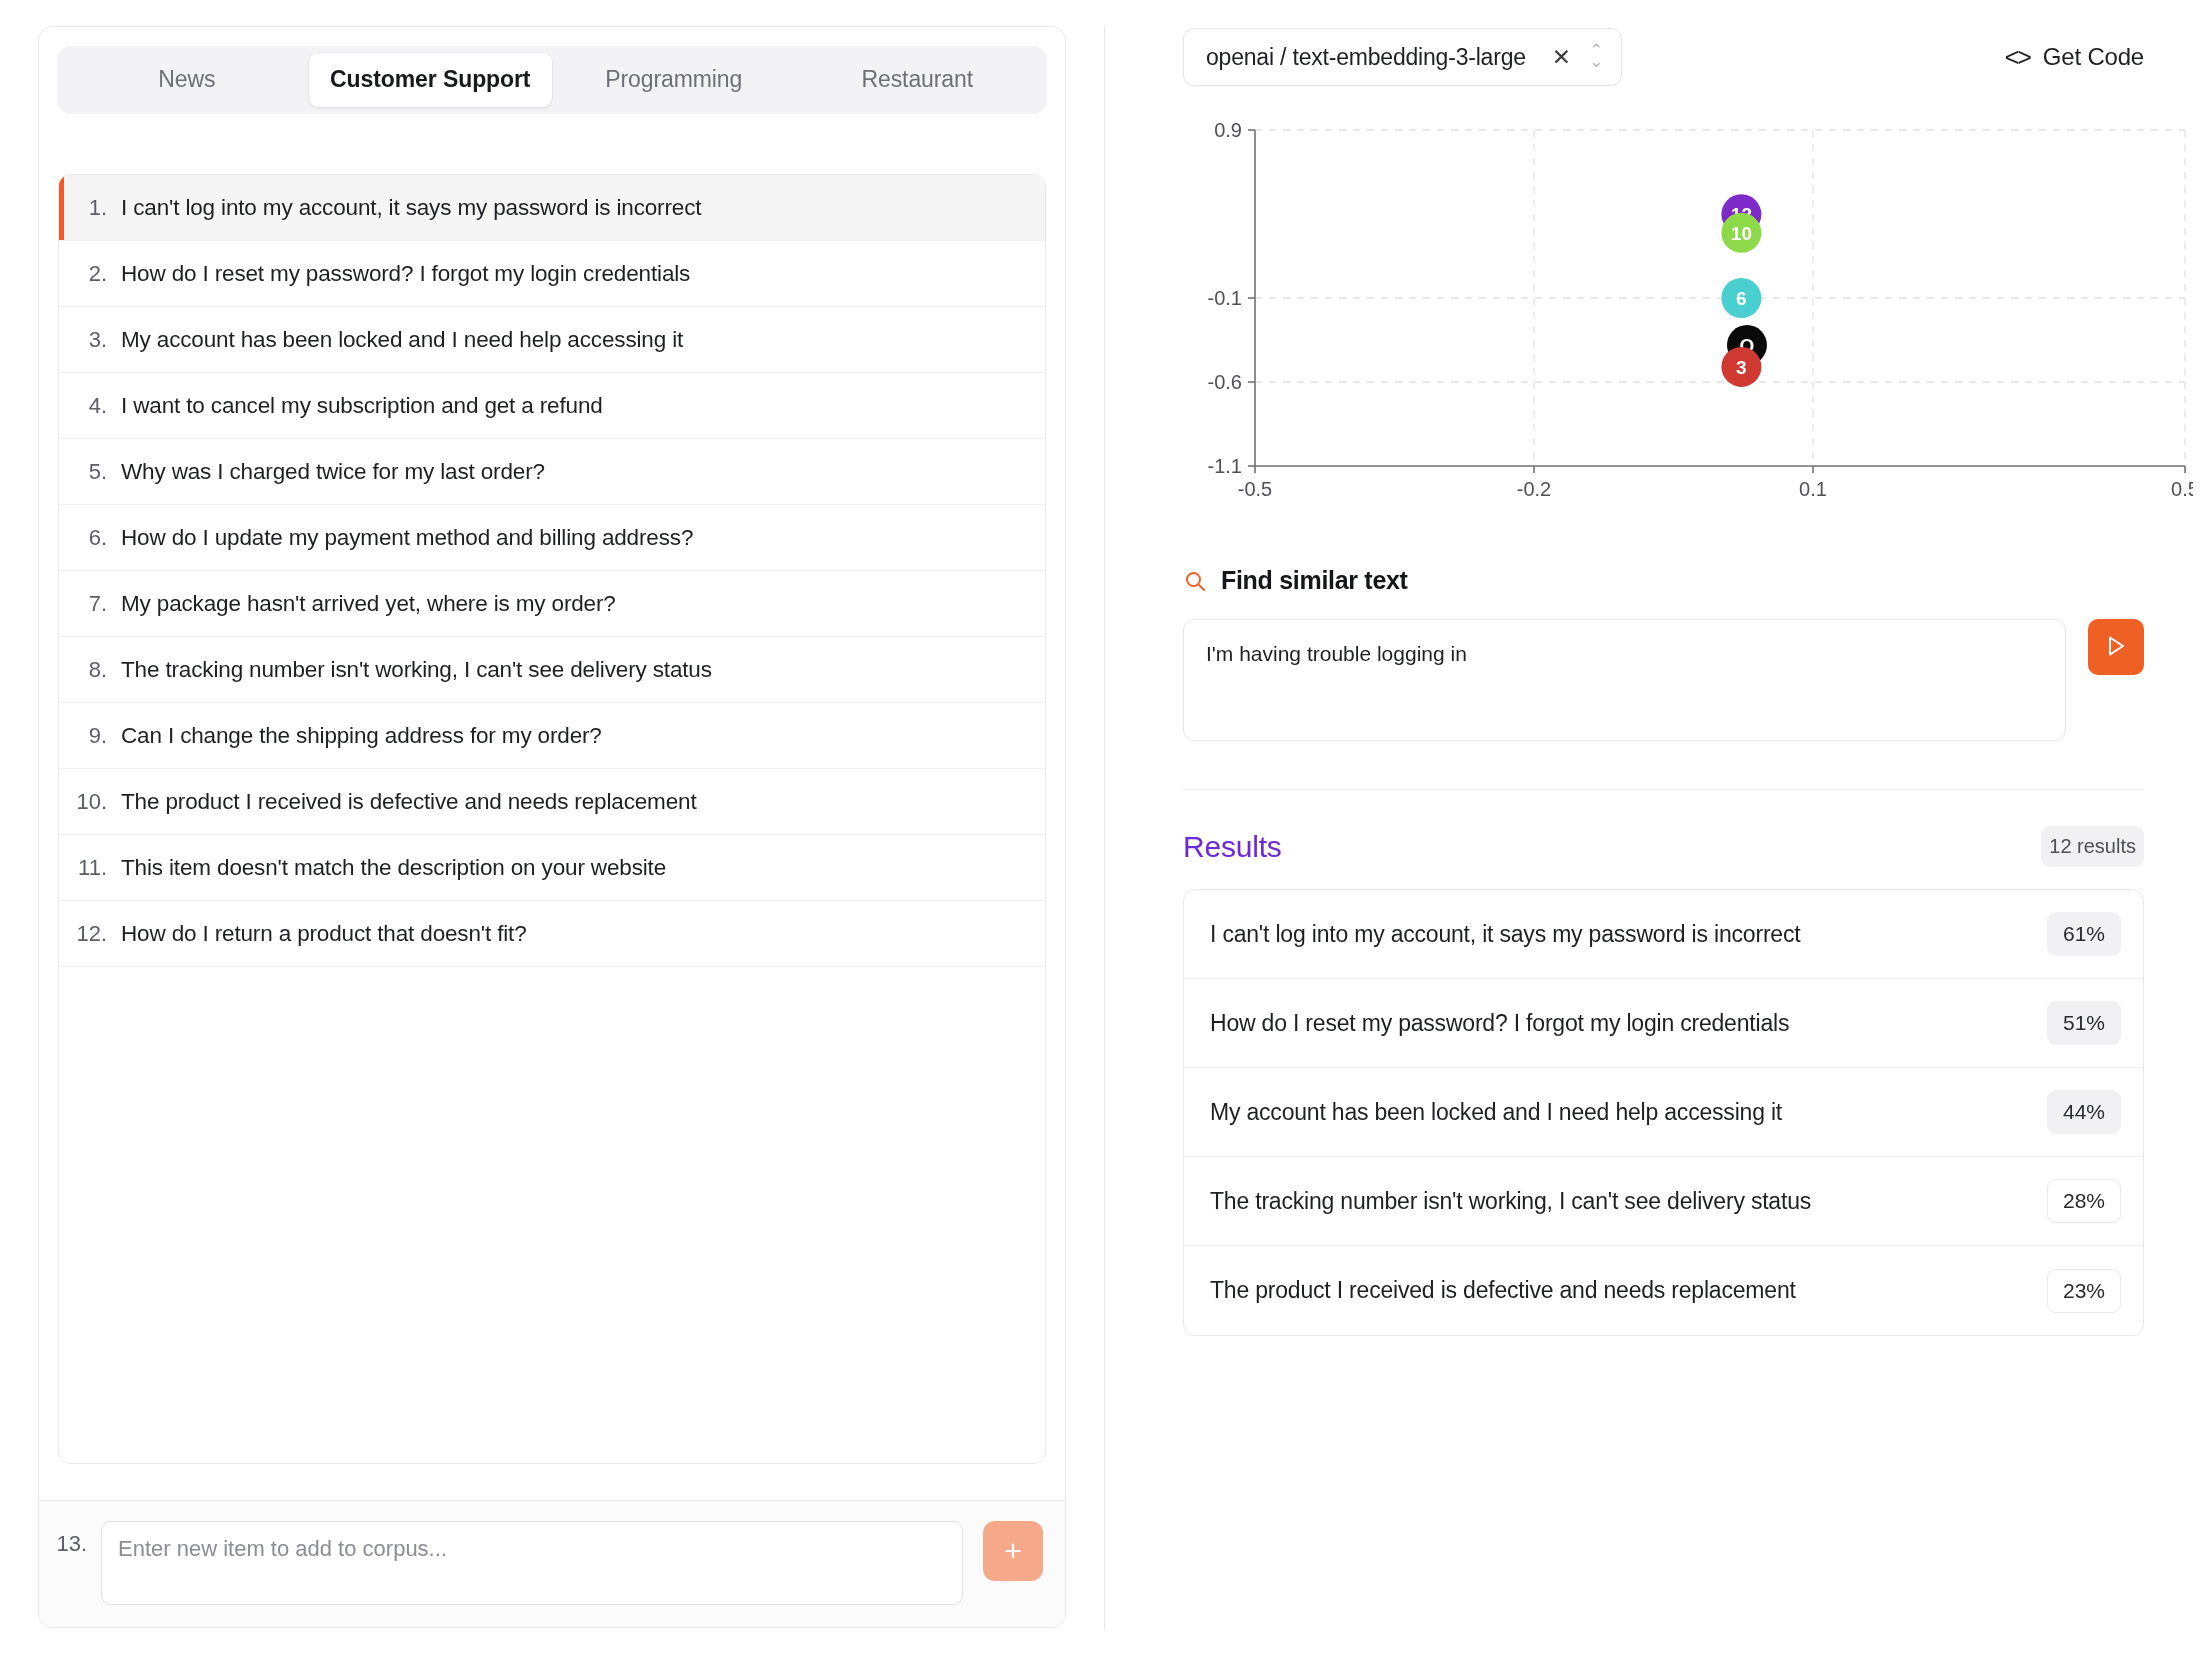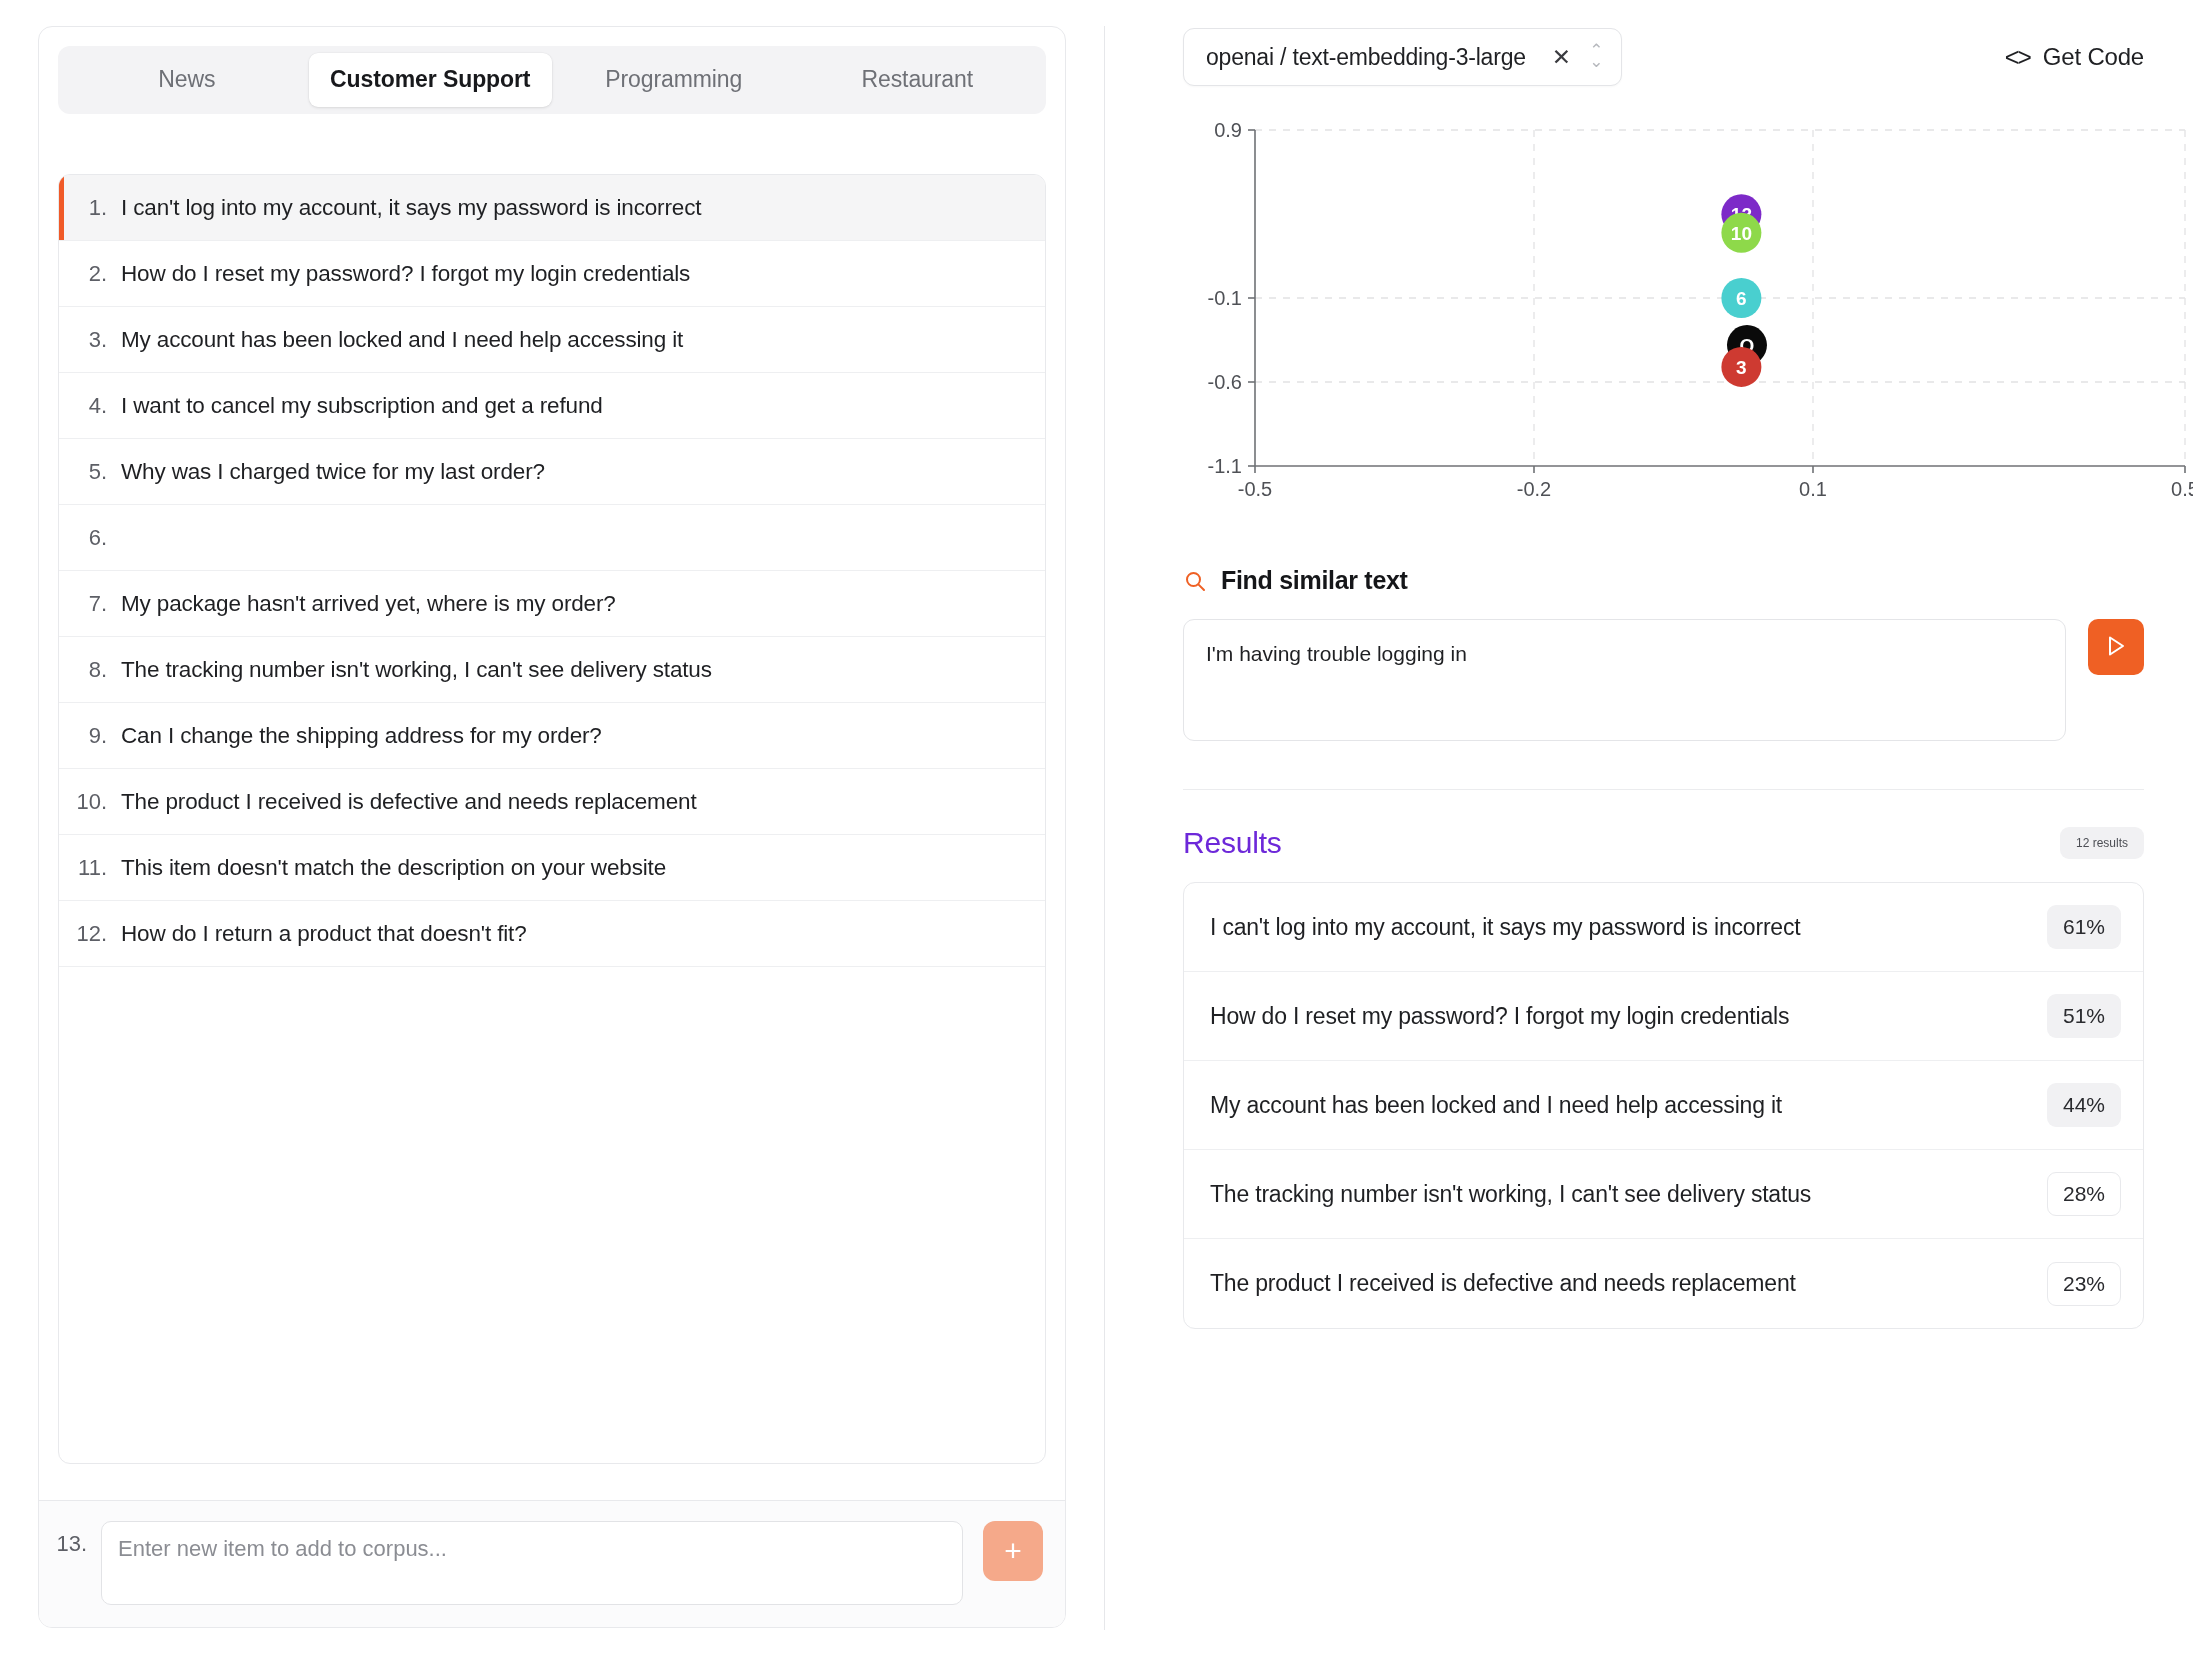--- a/index.html
+++ b/index.html
@@ -309,22 +309,22 @@
     justify-content: space-between;
   }
   .results-title {
     font-size: 30px;
     color: #6d28d9;
     letter-spacing: -0.2px;
   }
   .results-count {
     background: #f1f1f3;
     border-radius: 9px;
-    padding: 9px 16px;
-    font-size: 12px;
+    padding: 9px 8px;
+    font-size: 20px;
     color: #4c4e54;
   }
   .results-card {
     margin-top: 22px;
     border: 1px solid #e8e9ec;
     border-radius: 12px;
     overflow: hidden;
     background: #fff;
   }
   .result-row {
@@ -387,20 +387,21 @@
             <div class="corpus-row">
               <div class="row-num">4.</div>
               <div class="row-text">I want to cancel my subscription and get a refund</div>
             </div>
             <div class="corpus-row">
               <div class="row-num">5.</div>
               <div class="row-text">Why was I charged twice for my last order?</div>
             </div>
             <div class="corpus-row">
               <div class="row-num">6.</div>
+              <div class="row-text">How do I update my payment method and billing address?</div>
             </div>
             <div class="corpus-row">
               <div class="row-num">7.</div>
               <div class="row-text">My package hasn't arrived yet, where is my order?</div>
             </div>
             <div class="corpus-row">
               <div class="row-num">8.</div>
               <div class="row-text">The tracking number isn't working, I can't see delivery status</div>
             </div>
             <div class="corpus-row">

